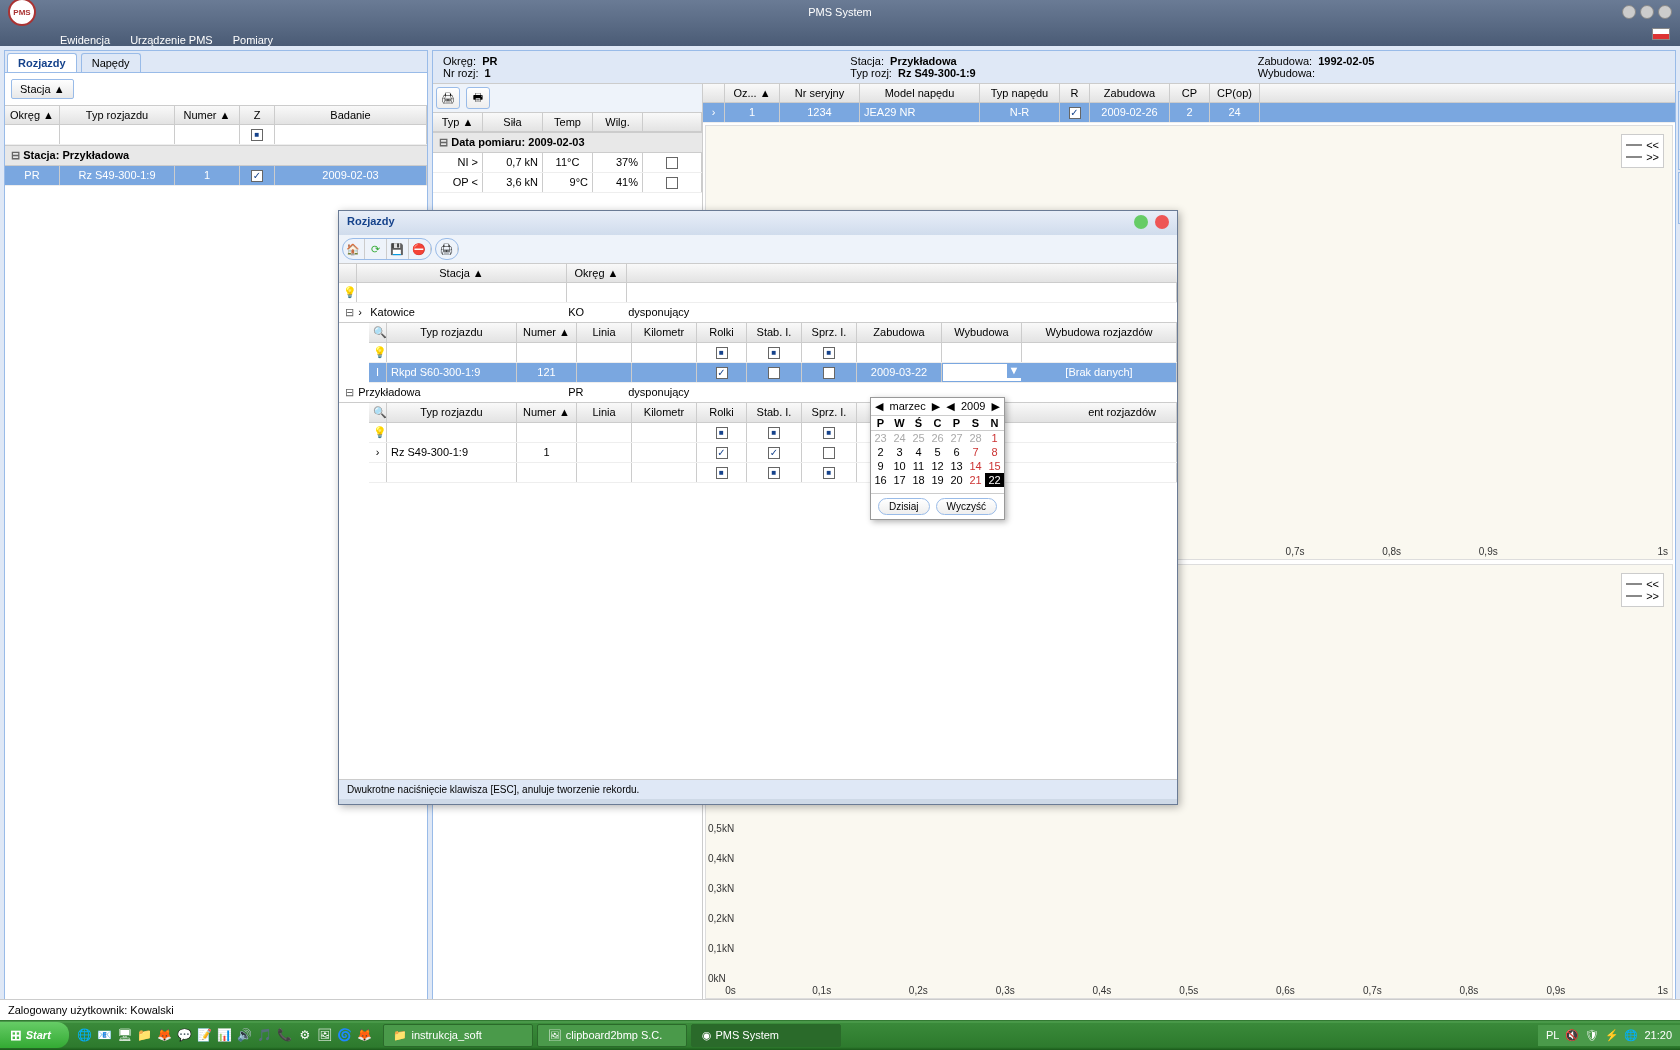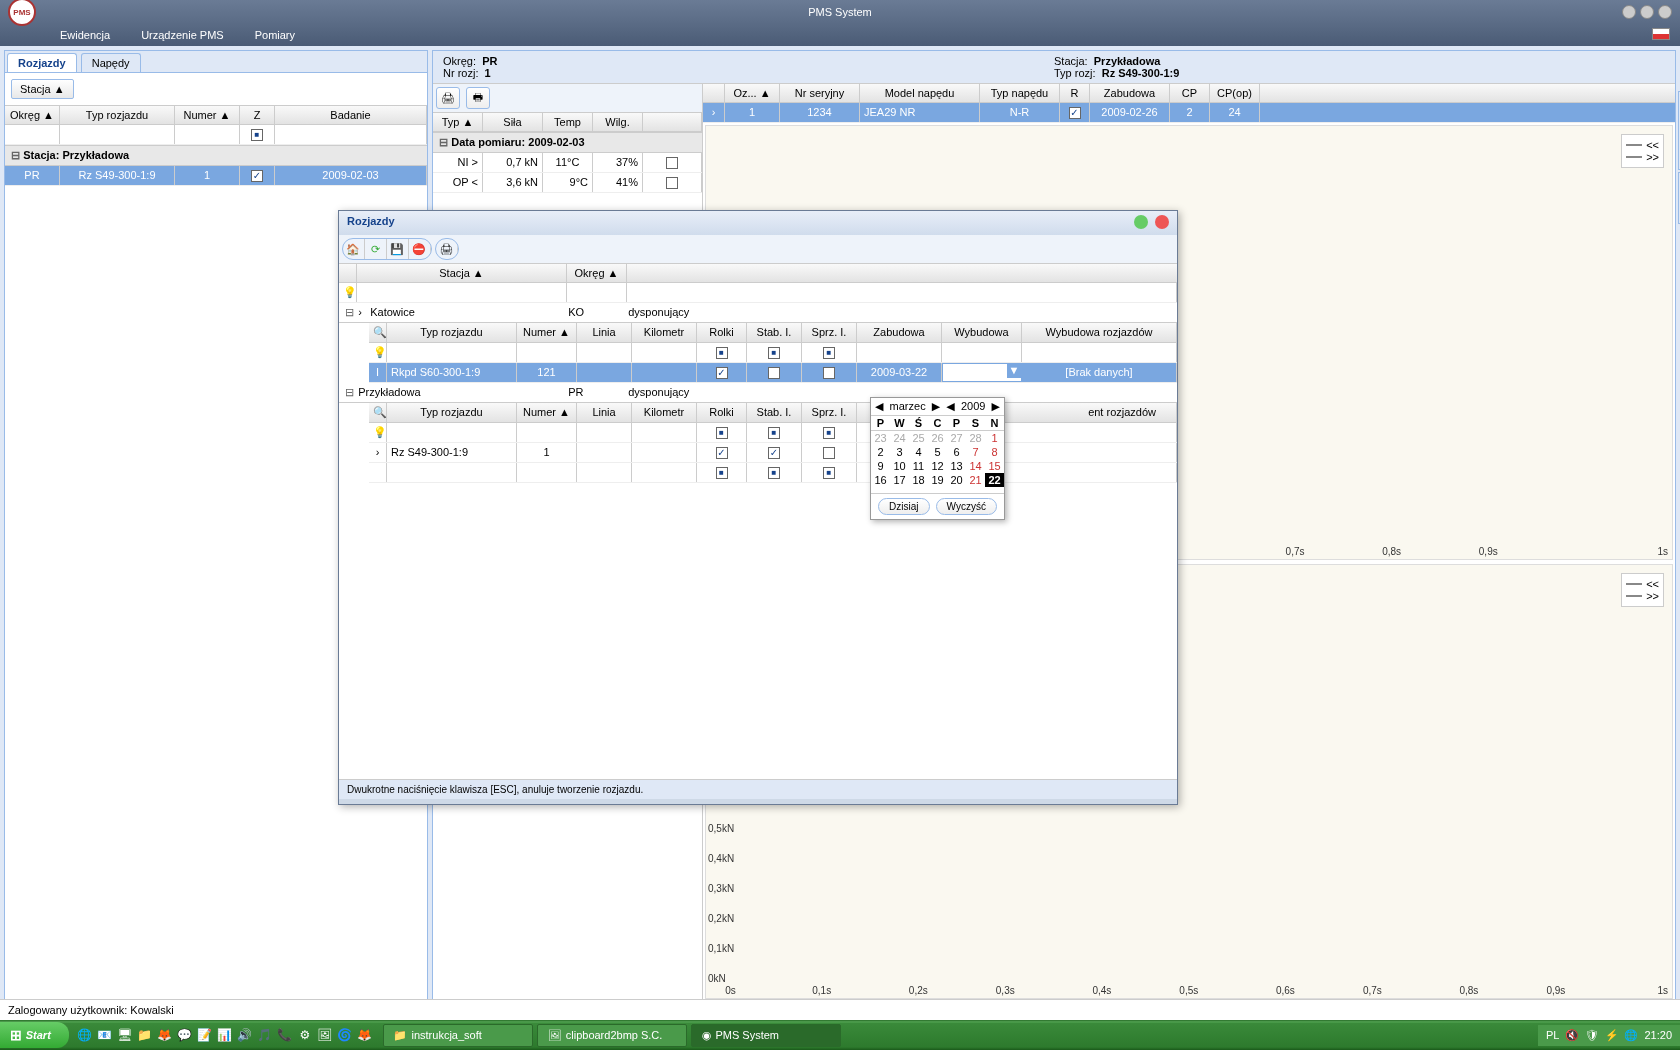--- a/index.html
+++ b/index.html
@@ -2,21 +2,21 @@
 <html><head>
 <meta charset="utf-8">
 <style>
 * { box-sizing: border-box; margin: 0; padding: 0; font-family: Tahoma, Arial, sans-serif; font-size: 11px; }
 body { background: #dfe8f6; overflow: hidden; width: 1680px; height: 1050px; position: relative; }
 .titlebar { height: 24px; background: linear-gradient(#6a7b95, #5a6b85); color: #fff; display: flex; align-items: center; padding: 0 8px; position: relative; }
 .titlebar .logo { width: 28px; height: 28px; background: #fff; border-radius: 50%; position: absolute; left: 8px; top: -2px; border: 2px solid #a33; display:flex; align-items:center; justify-content:center; color:#a33; font-size:8px; font-weight:bold;}
 .titlebar .title { margin: 0 auto; }
 .titlebar .winbtns { position: absolute; right: 8px; display: flex; gap: 4px; }
 .titlebar .winbtns span { width: 14px; height: 14px; border-radius: 50%; background: #ccc; border:1px solid #888; }
-.menubar { height: 22px; background: linear-gradient(#5a6b85, #4a5b75); color: #fff; display: flex; align-items: center; padding: 0 60px; gap: 31px; }
+.menubar { height: 22px; background: linear-gradient(#5a6b85, #4a5b75); color: #fff; display: flex; align-items: flex-end; padding: 0 60px; gap: 20px; }
 .menubar span { cursor: pointer; }
 .flagbox { position:absolute; right:10px; top:28px; width:18px; height:12px; background:linear-gradient(#fff 50%, #d33 50%); border:1px solid #888;}
 .main { display: flex; height: 960px; }
 .leftpanel { width: 424px; border: 1px solid #99bbe8; background: #fff; margin: 4px; display:flex; flex-direction:column;}
 .tabs { display: flex; background: #dfe8f6; border-bottom: 1px solid #99bbe8; }
 .tab { padding: 3px 10px; border: 1px solid #99bbe8; background: #dfe8f6; border-bottom:none; border-radius: 3px 3px 0 0; margin: 2px 2px 0 2px; cursor:pointer;}
 .tab.active { background: #fff; color:#15428b; font-weight:bold;}
 .toolbox { padding: 6px; border-bottom:1px solid #ccc;}
 .btn { display:inline-block; padding:3px 8px; border:1px solid #99bbe8; background:linear-gradient(#fff,#e8e8e8); border-radius:2px; cursor:pointer;}
 .gridhead { display:flex; background:linear-gradient(#f9f9f9,#e3e3e3); border-bottom:1px solid #ccc;}
@@ -57,21 +57,21 @@
 .grouprow::before { content:"⊟"; margin-right:4px; color:#666;}
 
 .calendar { position:absolute; left:870px; top:397px; width:135px; background:#fff; border:1px solid #999; box-shadow:2px 2px 6px rgba(0,0,0,0.3); z-index:100; font-size:10px;}
 .calhead { display:flex; justify-content:space-between; padding:2px 4px; border-bottom:1px solid #ccc;}
 .calhead span { cursor:pointer;}
 .caldays { display:grid; grid-template-columns:repeat(7,1fr); text-align:center;}
 .caldays div { padding:1px;}
 .caldays .hdr { font-weight:bold; border-bottom:1px solid #ccc;}
 .caldays .other { color:#aaa;}
 .caldays .weekend { color:#c33;}
-.caldays .sel { background:#000000; color:#fff;font-weight:bold;}
+.caldays .sel { background:#000000; color:#fff;}
 .calbtns { display:flex; justify-content:space-around; padding:4px; border-top:1px solid #ccc; margin-top:6px;}
 .calbtns button { padding:2px 10px; border:1px solid #99bbe8; border-radius:10px; background:linear-gradient(#fff,#eee); cursor:pointer; font-size:10px;}
 
 .statusbar { position:absolute; bottom:30px; left:0; right:0; padding:4px 8px; background:#fff; border-top:1px solid #ccc;}
 .taskbar { position:absolute; bottom:0; left:0; right:0; height:30px; background:linear-gradient(#3c8e3c, #2a6a2a 3%, #5aae5a 6%, #3a8a3a 10%, #2d7a2d 90%, #1a5a1a); display:flex; align-items:center; color:#fff;}
 .startbtn { background:linear-gradient(#6c6,#3a3); padding:5px 18px 5px 10px; border-radius:0 12px 12px 0; font-weight:bold; font-style:italic; display:flex; align-items:center; gap:4px;}
 .startbtn::before { content:"⊞"; font-style:normal; font-size:14px;}
 .qlaunch { display:flex; gap:4px; margin:0 8px;}
 .qlaunch span { width:16px; height:16px; display:flex; align-items:center; justify-content:center; font-size:12px;}
 .taskitem { background:#4a9a4a; border:1px solid #2a6a2a; padding:4px 10px; margin:0 2px; border-radius:2px; min-width:150px; display:flex; align-items:center; gap:4px; font-size:10px;}
@@ -128,20 +128,21 @@
       <div style="width:65px">1</div>
       <div style="width:35px"><span class="checkbox on"></span></div>
       <div style="flex:1">2009-02-03</div>
     </div>
   </div>
 
   <div class="rightarea">
     <div class="infobar">
       <div class="col"><span>Okręg:</span>&nbsp;&nbsp;<b>PR</b><br><span>Nr rozj:</span>&nbsp;&nbsp;<b>1</b></div>
       <div class="col"><span>Stacja:</span>&nbsp;&nbsp;<b>Przykładowa</b><br><span>Typ rozj:</span>&nbsp;&nbsp;<b>Rz S49-300-1:9</b></div>
+      <div class="col"><span>Zabudowa:</span>&nbsp;&nbsp;<b>1992-02-05</b><br><span>Wybudowa:</span></div>
     </div>
     <div class="subpanels">
       <div class="subleft">
         <div class="iconbtns">
           <span class="iconbtn">🖨</span>
           <span class="iconbtn">🖶</span>
         </div>
         <div class="gridhead">
           <div style="width:50px">Typ ▲</div>
           <div style="width:60px">Siła</div>
@@ -374,21 +375,21 @@
           <div style="width:55px"></div>
           <div style="width:65px"></div>
         <div style="width:50px"><span class="checkbox sq"></span></div>
         <div style="width:55px"><span class="checkbox sq"></span></div>
         <div style="width:55px"><span class="checkbox sq"></span></div>
         <div style="width:85px"></div>
           <div style="flex:1"></div>
       </div>
     </div>
   </div>
-  <div class="dstatus">Dwukrotne naciśnięcie klawisza [ESC], anuluje tworzenie rozjazdu.</div>
+  <div class="dstatus">Dwukrotne naciśnięcie klawisza [ESC], anuluje tworzenie rekordu.</div>
 </div>
 
 <div class="calendar">
   <div class="calhead">
     <span>◀</span>
     <span>marzec</span>
     <span>▶</span>
     <span>◀</span>
     <span>2009</span>
     <span>▶</span>

